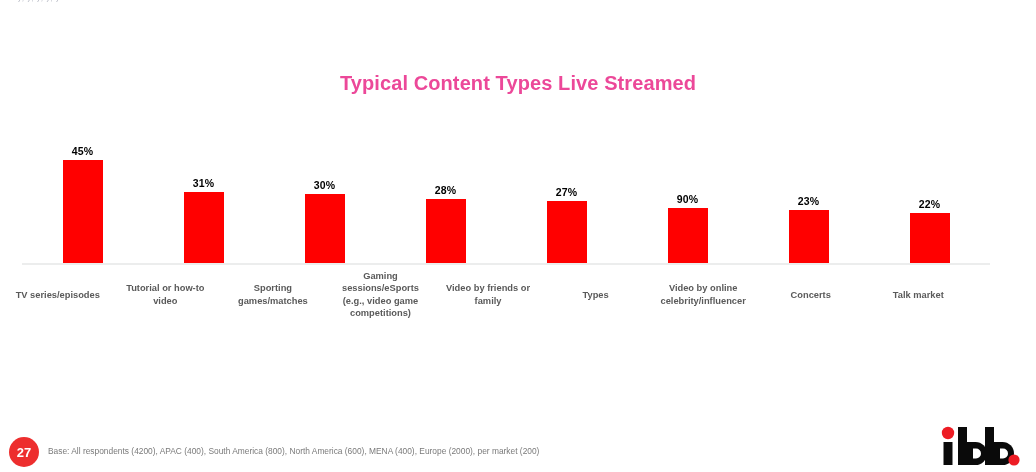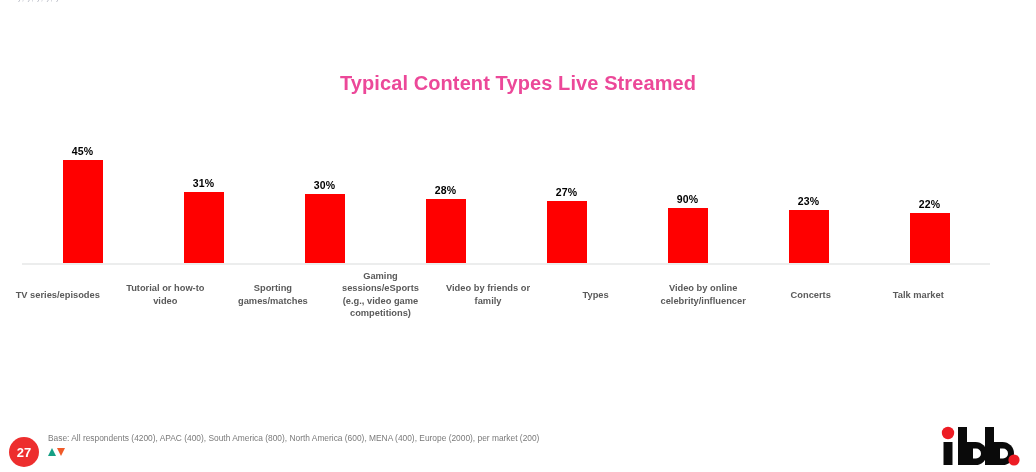--- a/index.html
+++ b/index.html
@@ -137,20 +137,21 @@
     position: absolute;
     left: 48px;
     top: 431px;
     width: 720px;
   }
   .footnote-line {
     font-size: 8.4px;
     line-height: 14px;
     color: #7a7a7a;
     white-space: nowrap;
+    margin-top: 13px;
   }
   .sig-markers {
     display: inline-block;
     margin-right: 5px;
     position: relative;
     top: 1px;
   }
   .tri {
     display: inline-block;
     width: 0;

